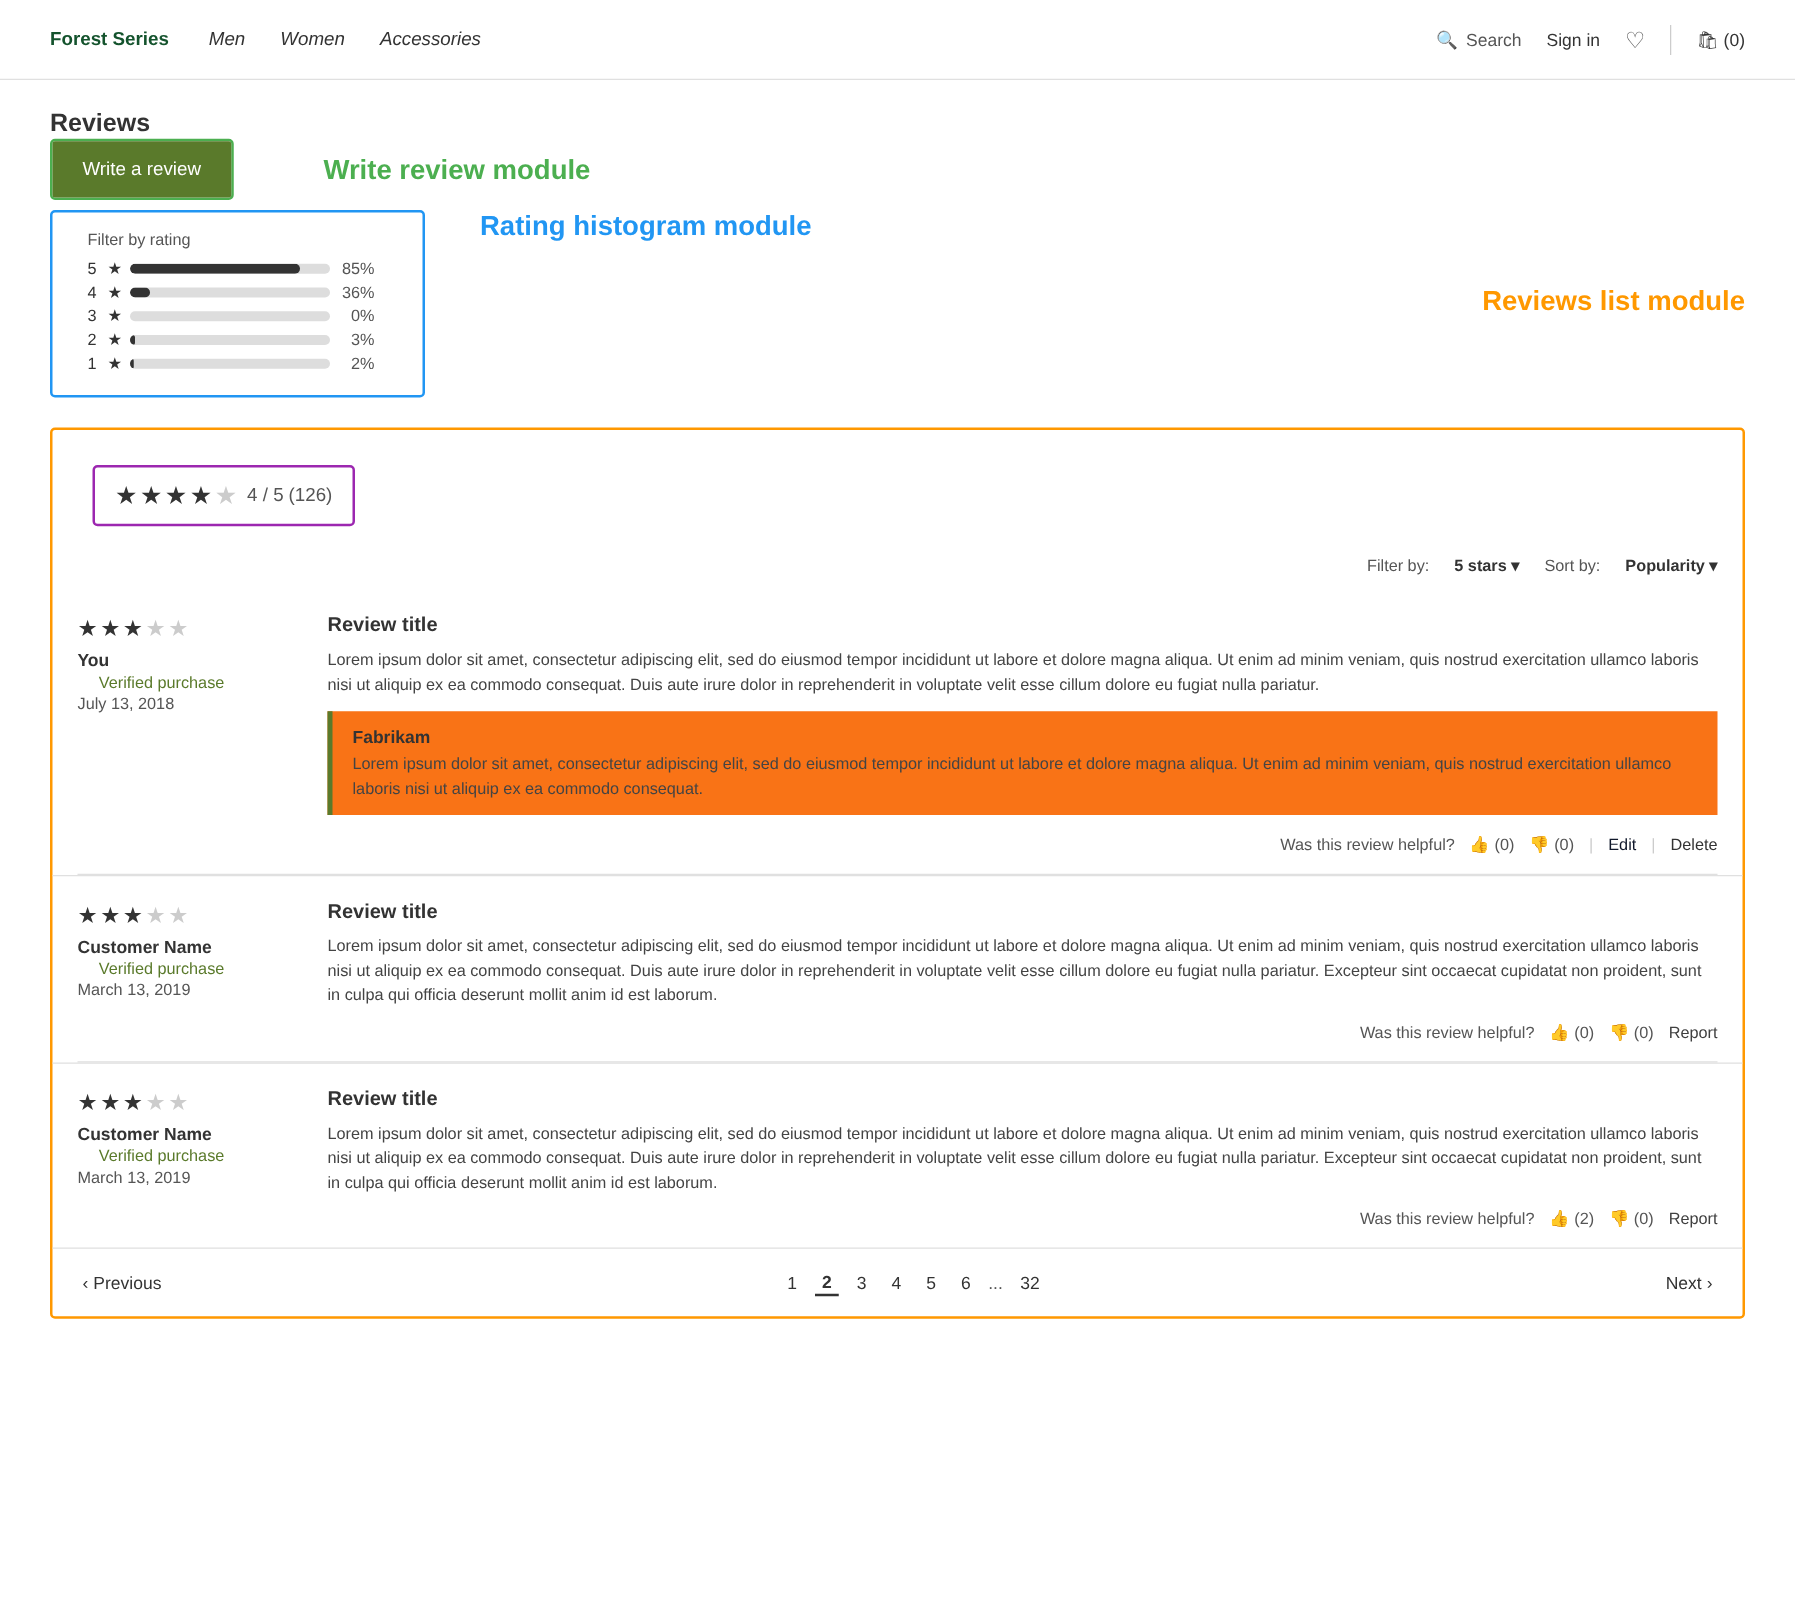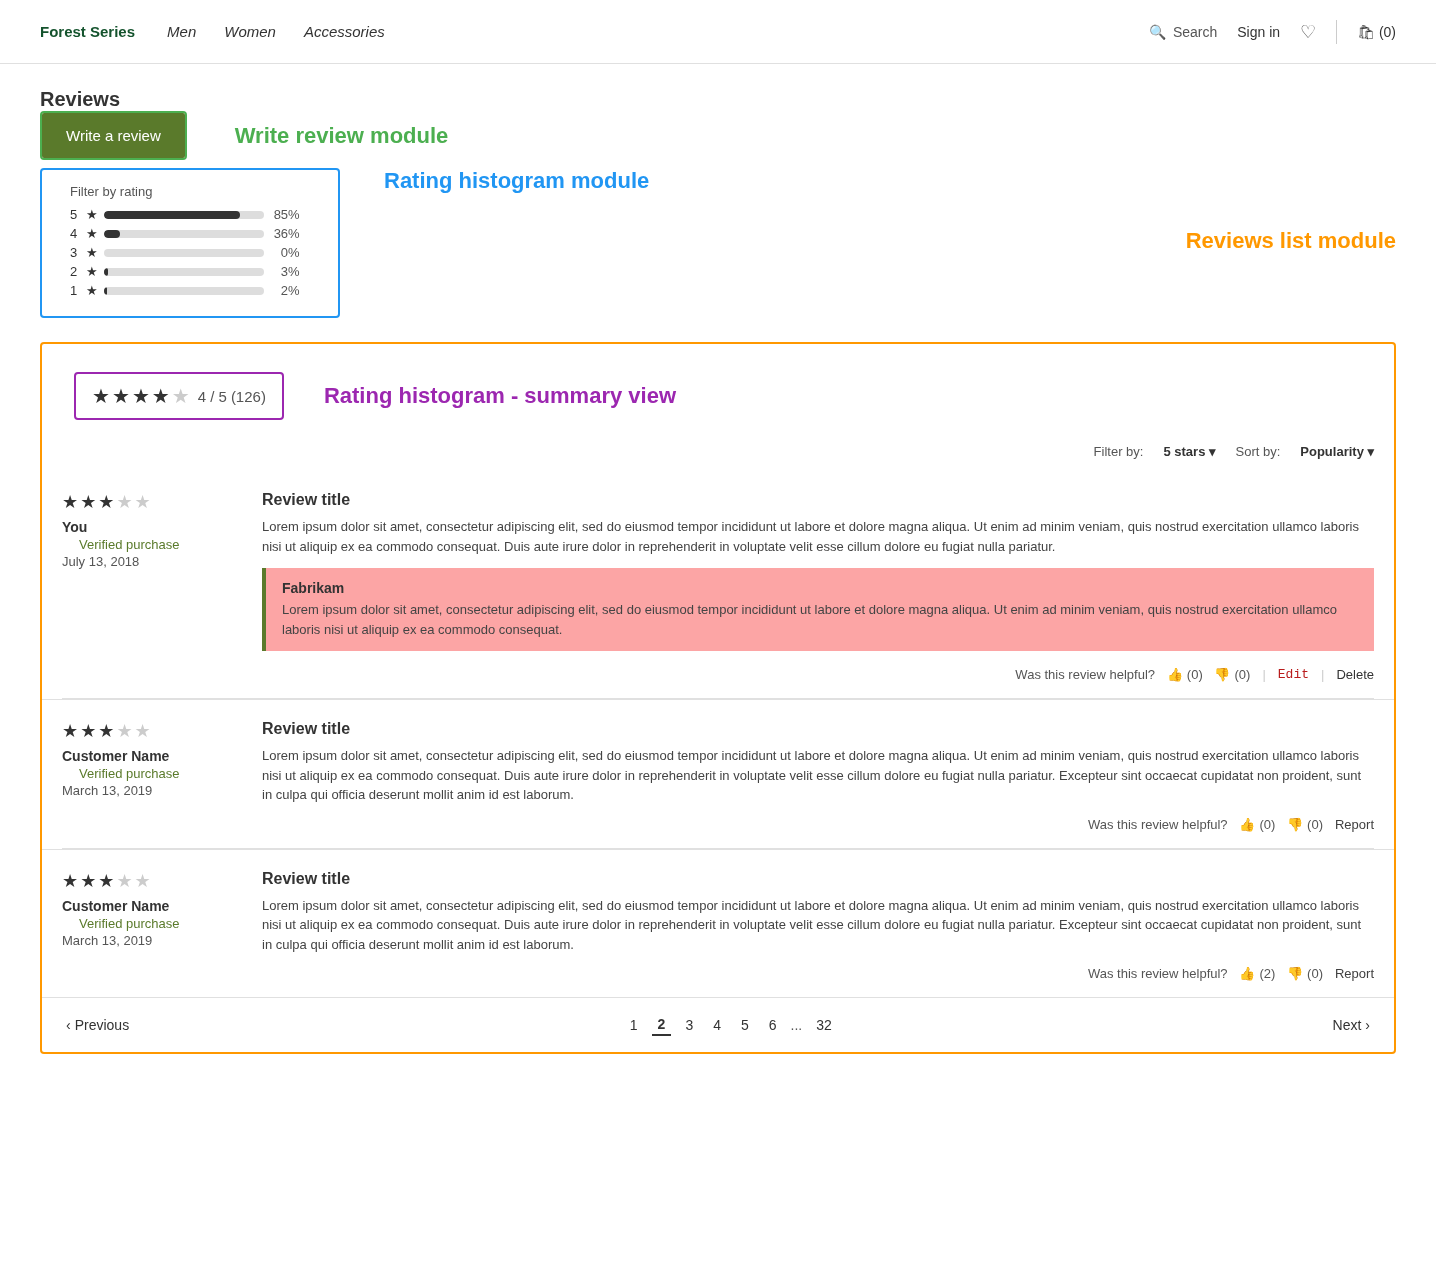--- a/index.html
+++ b/index.html
@@ -61,26 +61,26 @@
     .reviewer-name { font-size: 14px; font-weight: bold; margin-bottom: 2px; }
     .verified-purchase { color: #5a7a2b; font-size: 13px; font-weight: normal; margin-bottom: 2px; margin-left: 17px; }
     .review-date { font-size: 13px; color: #555; }
     .review-right { flex: 1; padding-left: 20px; }
     .review-title { font-size: 16px; font-weight: bold; margin-bottom: 8px; }
     .review-body { font-size: 13px; color: #444; line-height: 1.5; margin-bottom: 12px; }
     .review-actions { display: flex; align-items: center; justify-content: flex-end; gap: 12px; font-size: 13px; color: #555; padding-bottom: 16px; }
     .review-helpful-text { color: #555; }
     .review-action-btn { cursor: pointer; color: #555; background: none; border: none; font-size: 13px; display: flex; align-items: center; gap: 4px; }
     .review-action-divider { color: #ccc; }
-    .review-edit { cursor: pointer; color: #b91c1c; font-family: Liberation Mono, monospace; }
+    .review-edit { cursor: pointer; color: #0f172a; }
     .review-delete { cursor: pointer; color: #333; }
     .review-report { cursor: pointer; color: #404040; }
 
     
-    .fabrikam-response { border-left: 4px solid #5a7a2b; padding: 12px 16px; margin: 0 0 16px 0; background: #fca5a5; }
+    .fabrikam-response { border-left: 4px solid #5a7a2b; padding: 12px 16px; margin: 0 0 16px 0; background: #f97316; }
     .fabrikam-name { font-weight: bold; font-size: 14px; margin-bottom: 4px; }
     .fabrikam-body { font-size: 13px; color: #444; line-height: 1.5; }
 
     
     .pagination { display: flex; align-items: center; justify-content: space-between; padding: 16px 24px; border-top: 1px solid #e0e0e0; }
     .pagination-prev { display: flex; align-items: center; gap: 4px; cursor: pointer; font-size: 14px; color: #333; }
     .pagination-next { display: flex; align-items: center; gap: 4px; cursor: pointer; font-size: 14px; color: #333; }
     .pagination-pages { display: flex; gap: 8px; align-items: center; font-size: 14px; }
     .page-num { cursor: pointer; color: #333; padding: 2px 6px; }
     .page-num.active { border-bottom: 2px solid #333; font-weight: bold; }
@@ -110,21 +110,21 @@
       <span class="nav-cart">🛍 <span>(0)</span></span>
     </div>
   </div>
 </nav>
 
 <div class="main">
   <div class="reviews-title">Reviews</div>
 
   <div class="top-modules-row">
 
-    <div style="display:flex; align-items:center; gap: 8px;">
+    <div style="display:flex; align-items:center; gap: 32px;">
       <div class="write-review-module">
         <button class="write-review-btn">Write a review</button>
       </div>
       <span class="module-label-green">Write review module</span>
     </div>
   </div>
 
   <div style="display:flex; align-items:flex-start; gap: 24px; margin-bottom: 16px;">
     <div class="histogram-module">
       <div class="histogram-title">Filter by rating</div>
@@ -186,21 +186,20 @@
         <div class="summary-stars" id="summary-stars">
             <span style="color: rgb(51, 51, 51);">★</span>
             <span style="color: rgb(51, 51, 51);">★</span>
             <span style="color: rgb(51, 51, 51);">★</span>
             <span style="color: rgb(51, 51, 51);">★</span>
             <span style="color: rgb(204, 204, 204);">★</span>
           </div>
         <span class="summary-score">4 / 5</span>
         <span class="summary-count">(126)</span>
       </div>
-      <span style="color: #9c27b0; font-size: 22px; font-weight: bold; margin-left: 24px;">Rating histogram - summary view</span>
     </div>
 
     <div class="filter-sort-bar">
       <span class="filter-label">Filter by:</span>
       <button class="filter-select">5 stars ▾</button>
       <span class="sort-label">Sort by:</span>
       <button class="sort-select">Popularity ▾</button>
     </div>
 
     <div id="reviews-container">

